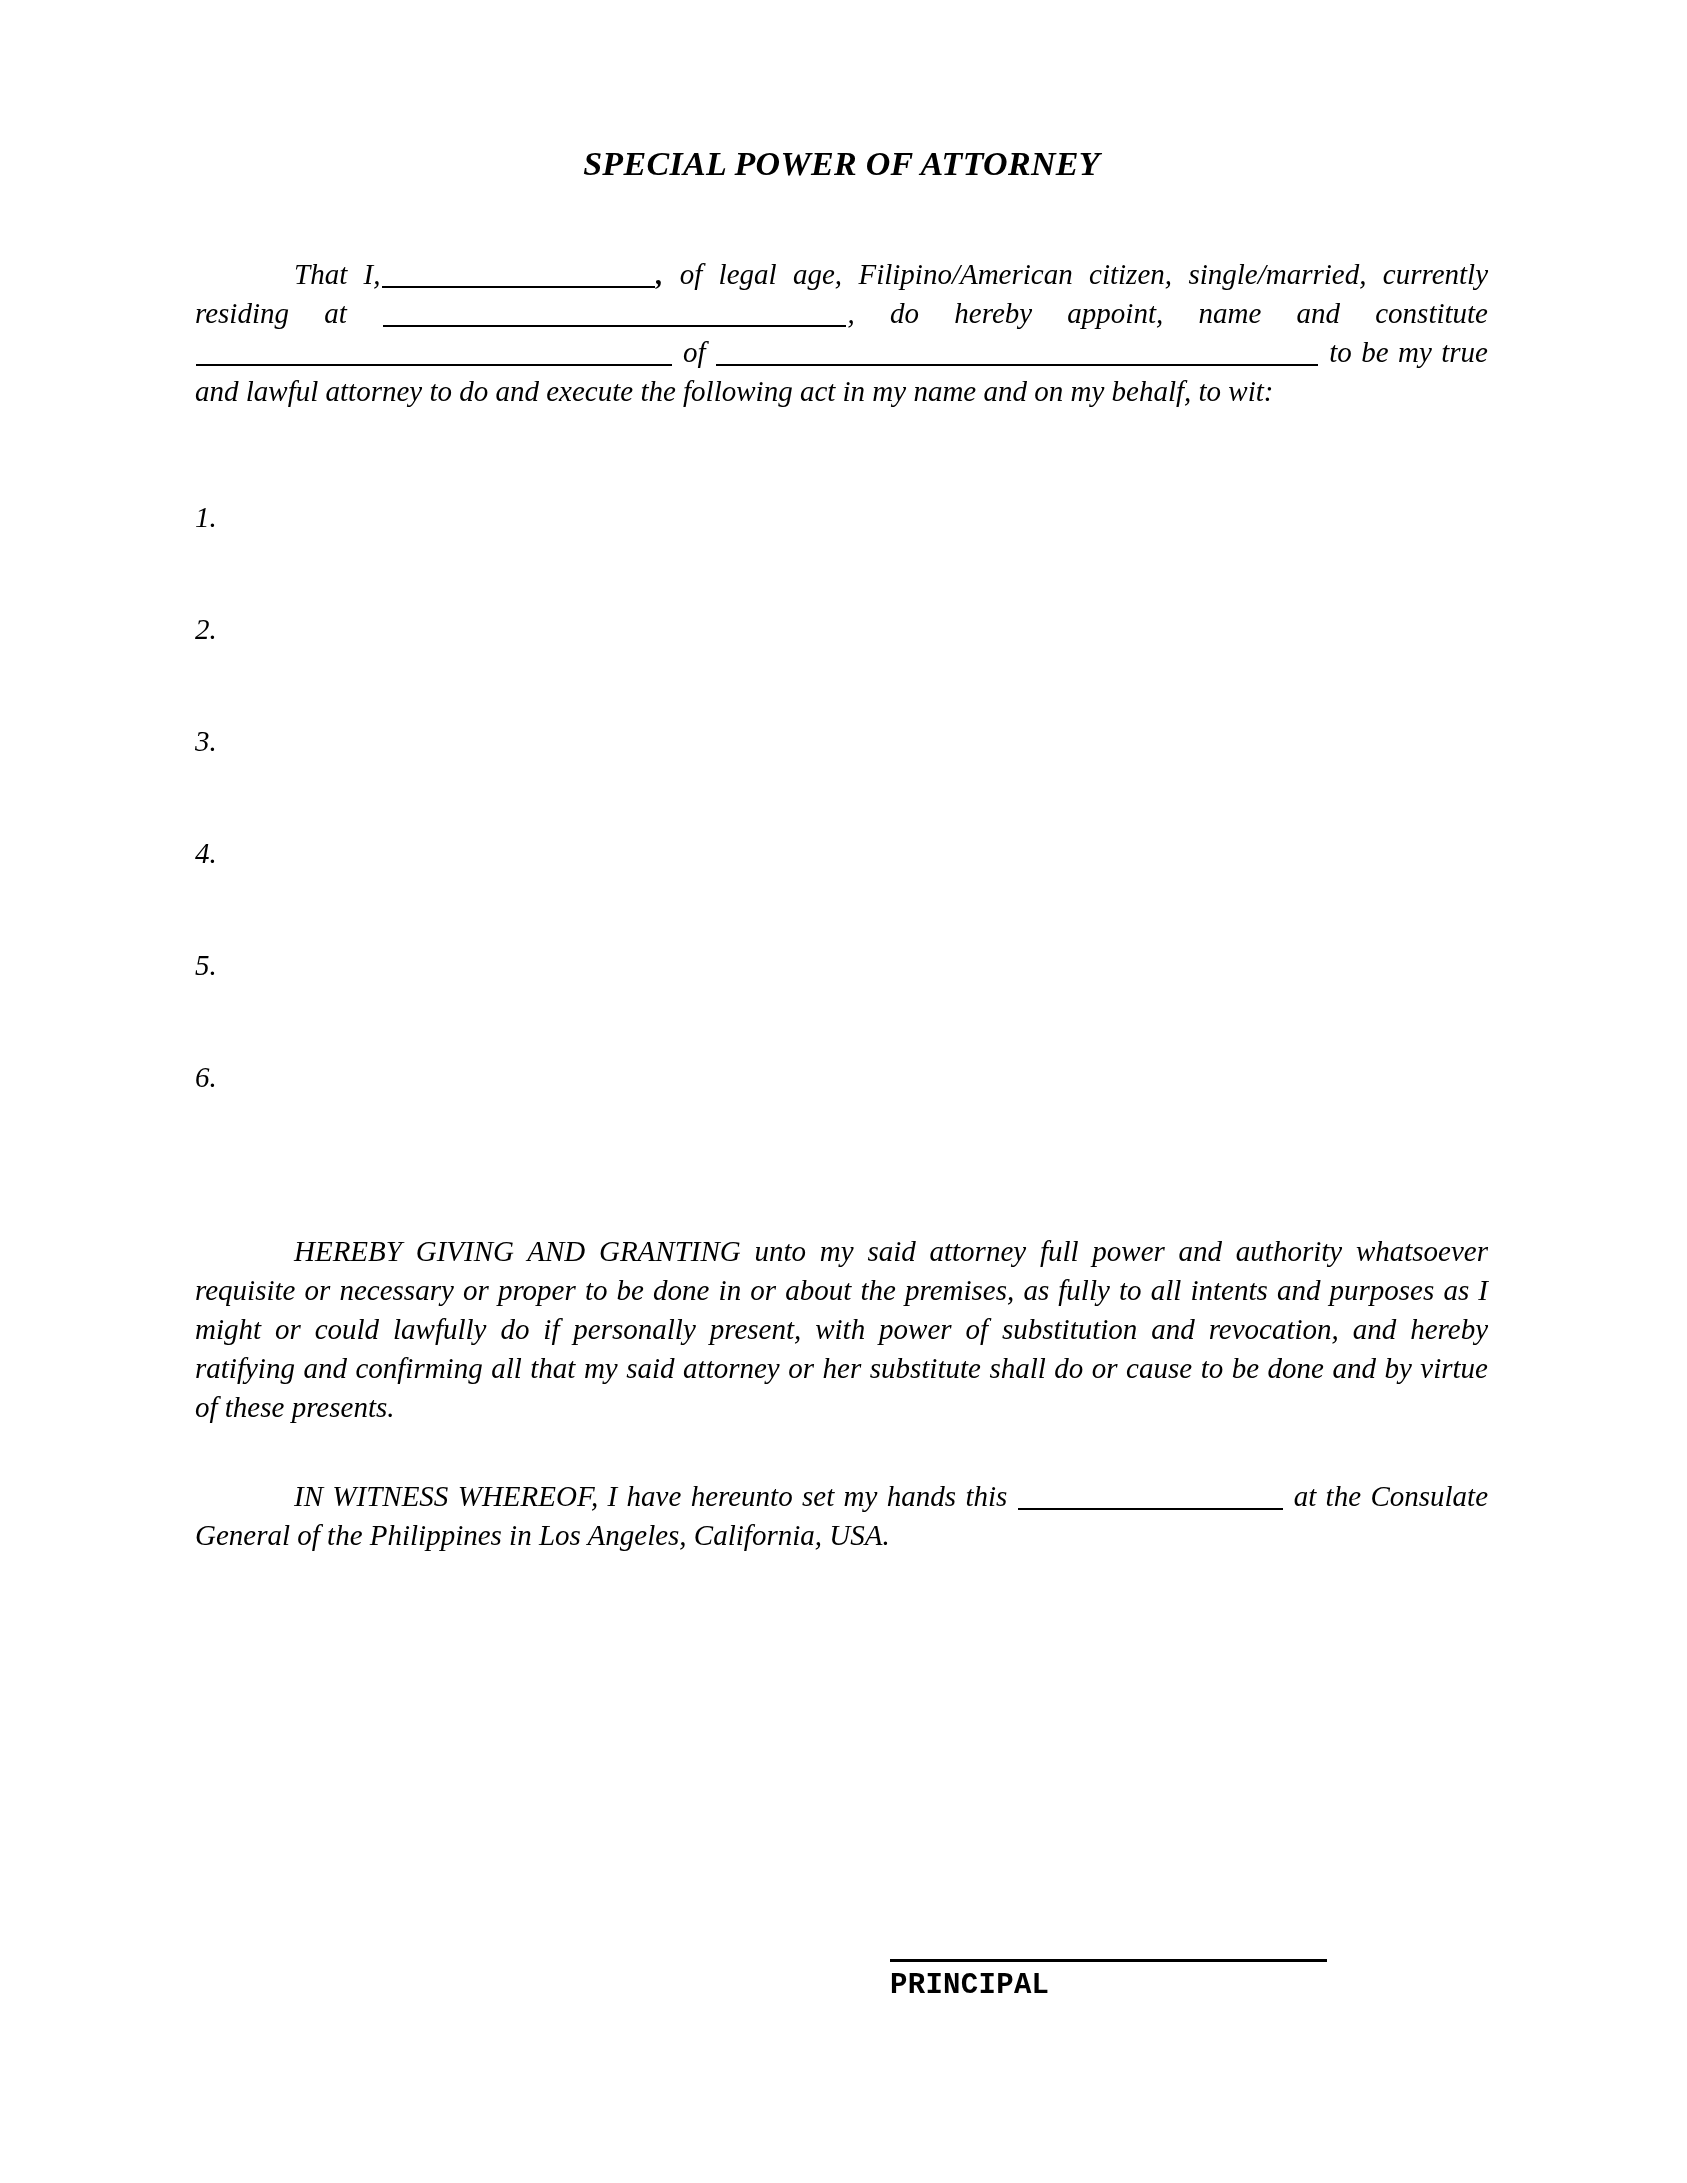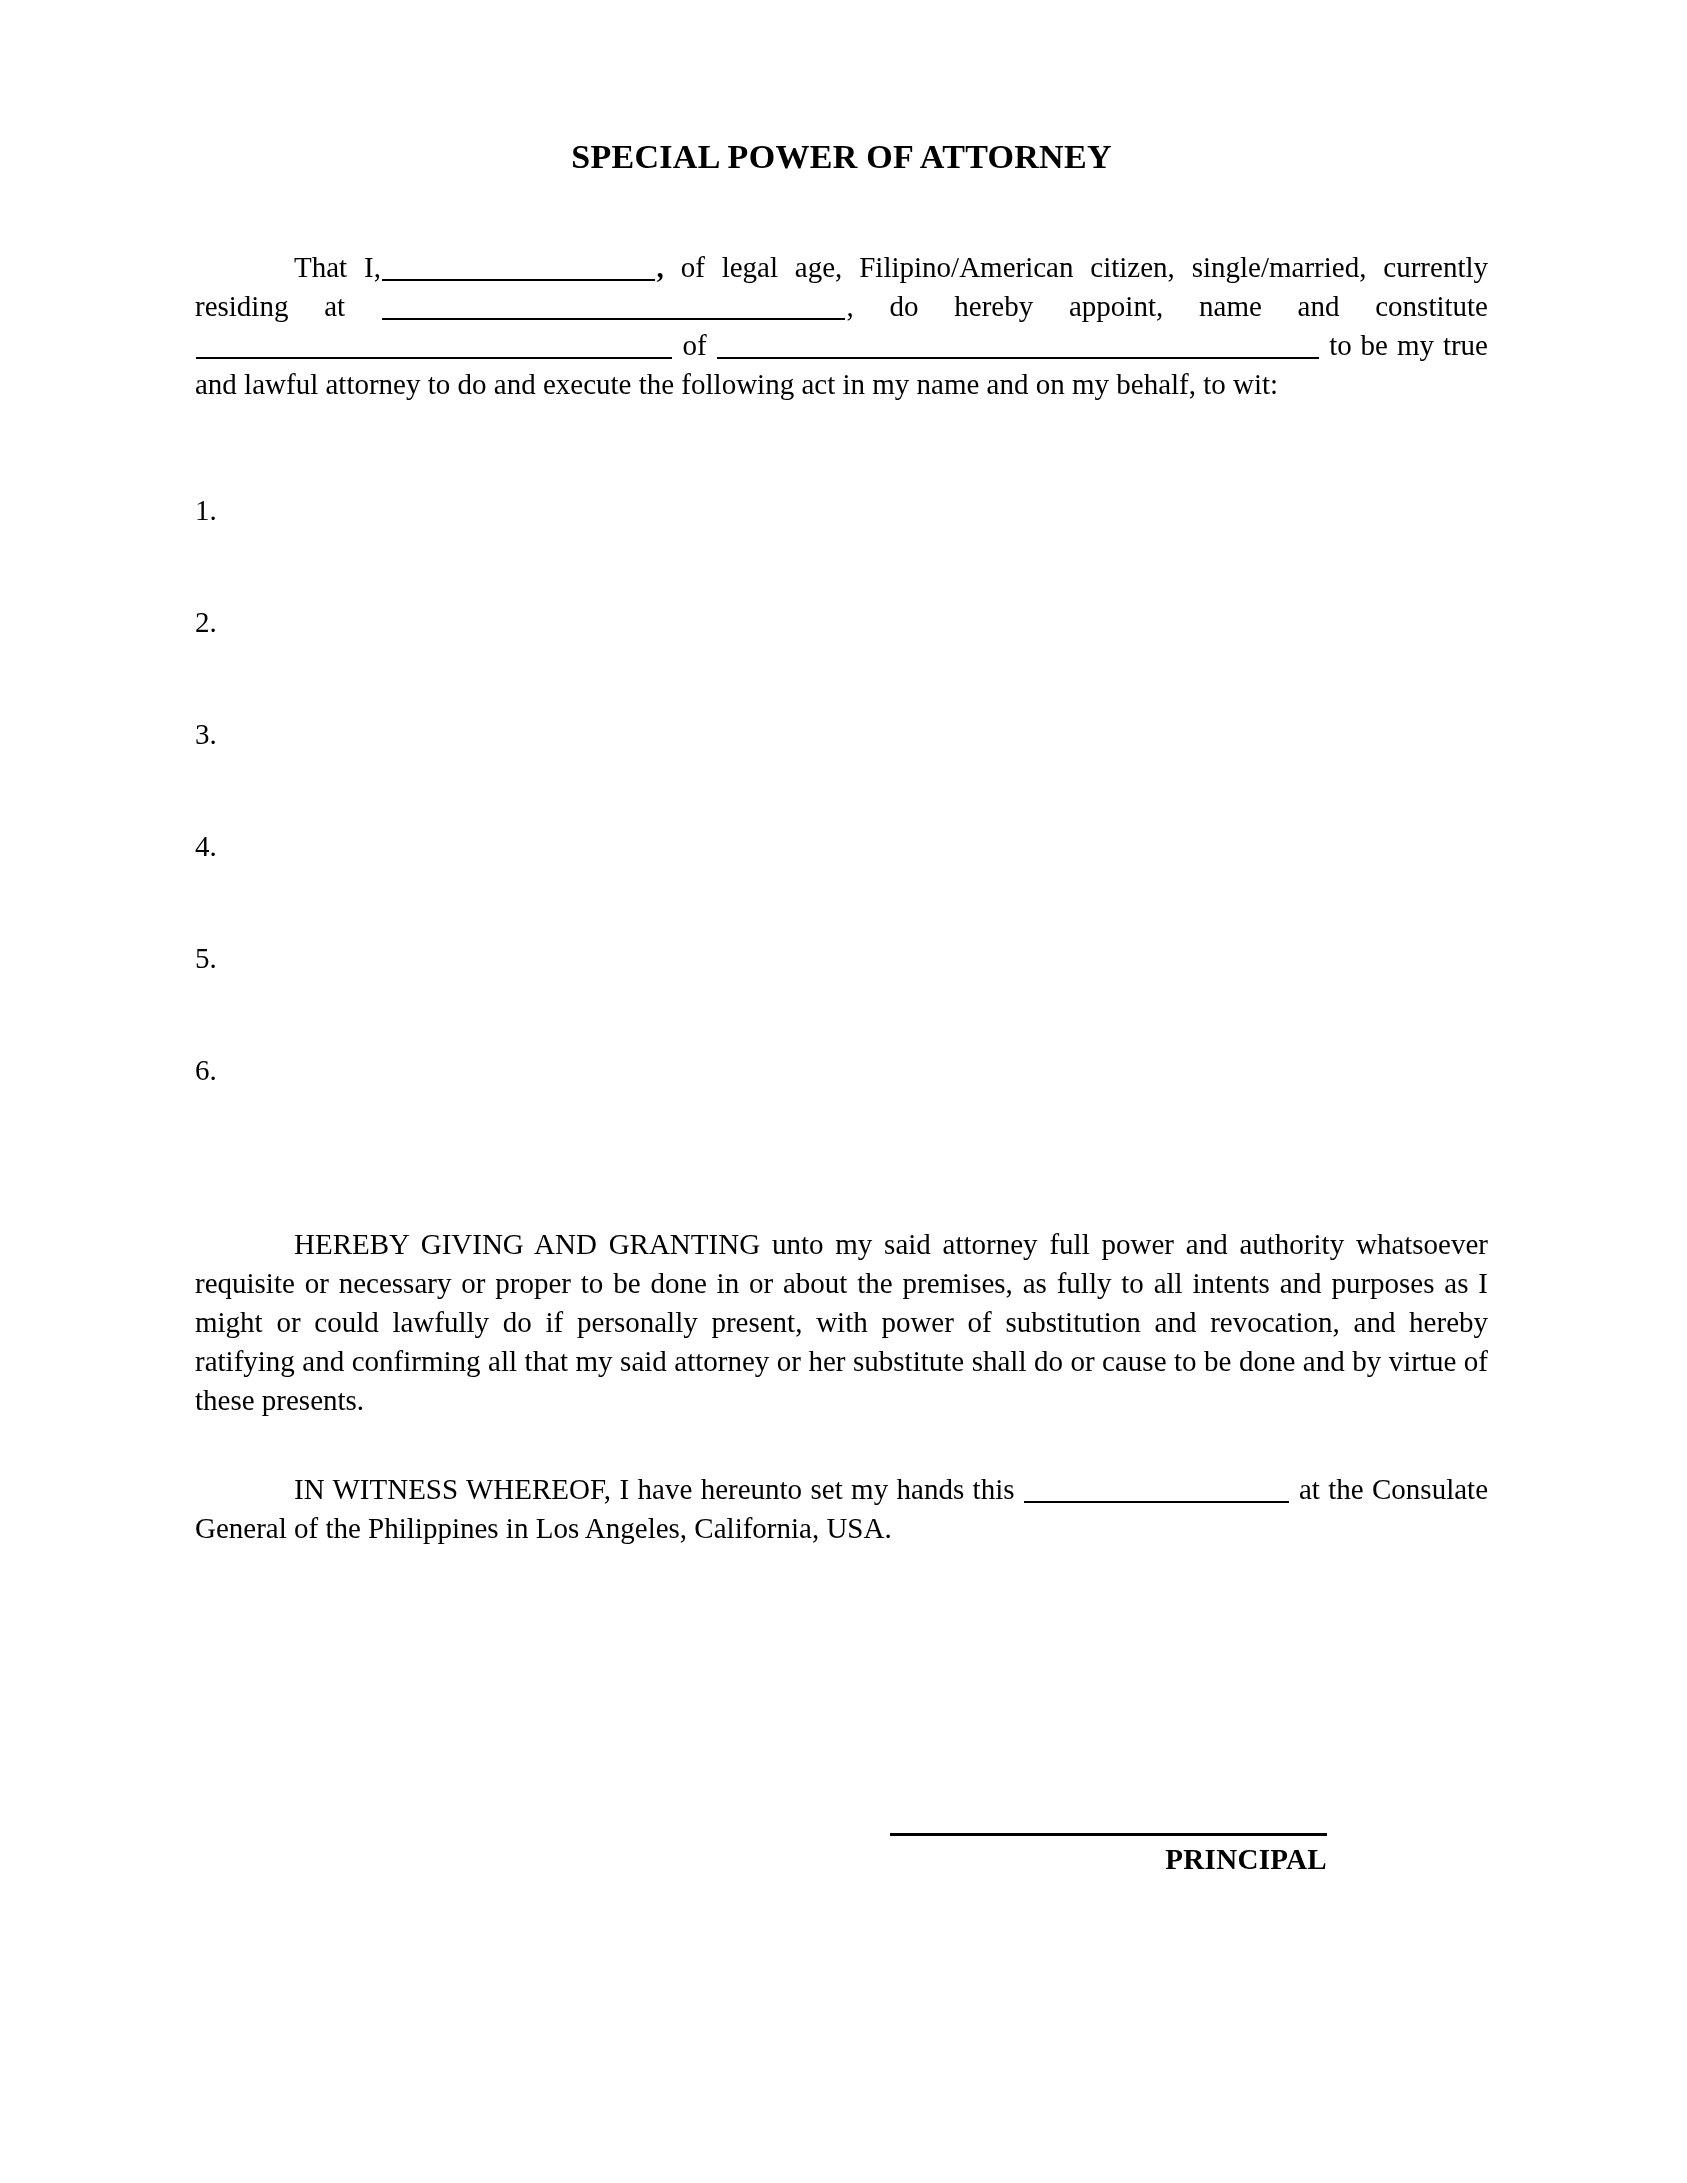--- a/index.html
+++ b/index.html
@@ -13,22 +13,23 @@
     height: 2183px;
     background: #ffffff;
     box-sizing: border-box;
     font-family: "Liberation Serif", "DejaVu Serif", serif;
     color: #000000;
     overflow: hidden;
   }
   .content {
     position: absolute;
     left: 195px;
-    top: 8px;
+    top: 15px;
     width: 1293px;
+    font-style: italic;
   }
 
   
   .doc-title {
     text-align: center;
     font-weight: bold;
     font-size: 34px;
     letter-spacing: 0.3px;
     margin: 0;
     padding-top: 130px;
@@ -82,23 +83,24 @@
     height: 112px;
     line-height: 39px;
   }
   .list-spacer-top { height: 87px; }
   .list-spacer-bottom { height: 62px; }
 
   
   .signature-block {
     position: absolute;
     left: 890px;
-    top: 1833px;
+    top: 1959px;
     width: 437px;
-    text-align: right;
+    text-align: left;
+    font-family: Liberation Mono, monospace;
   }
   .signature-line {
     width: 437px;
     height: 0;
     border-bottom: 3.3px solid #000;
     margin: 0 auto;
   }
   .signature-label {
     font-weight: bold;
     font-size: 29px;

